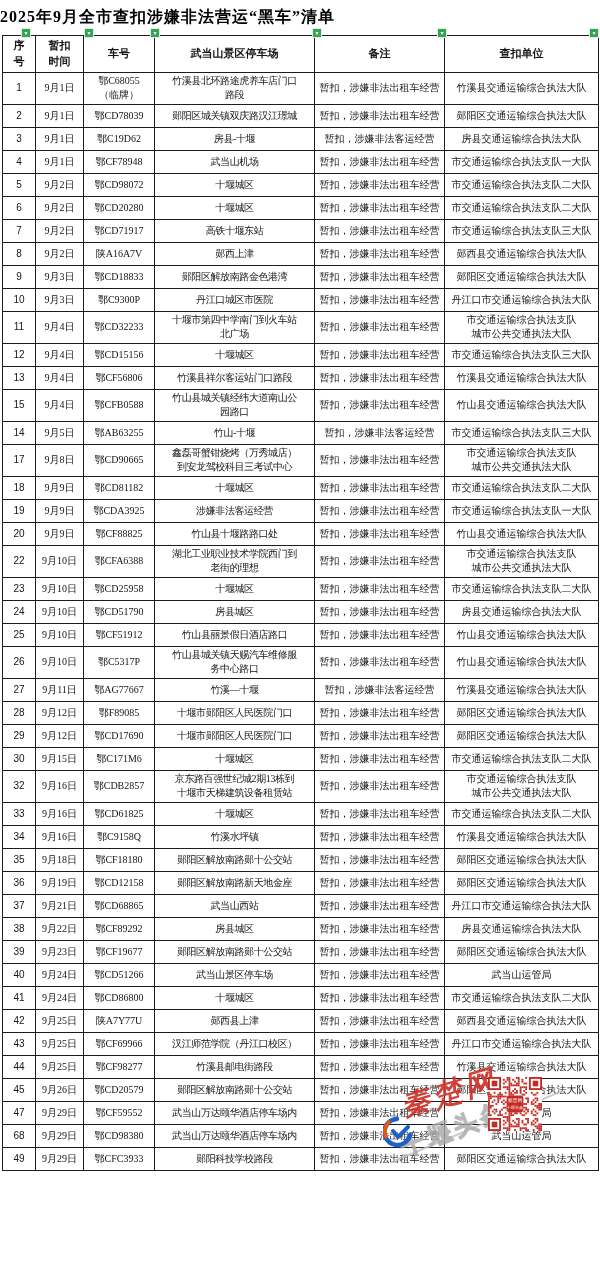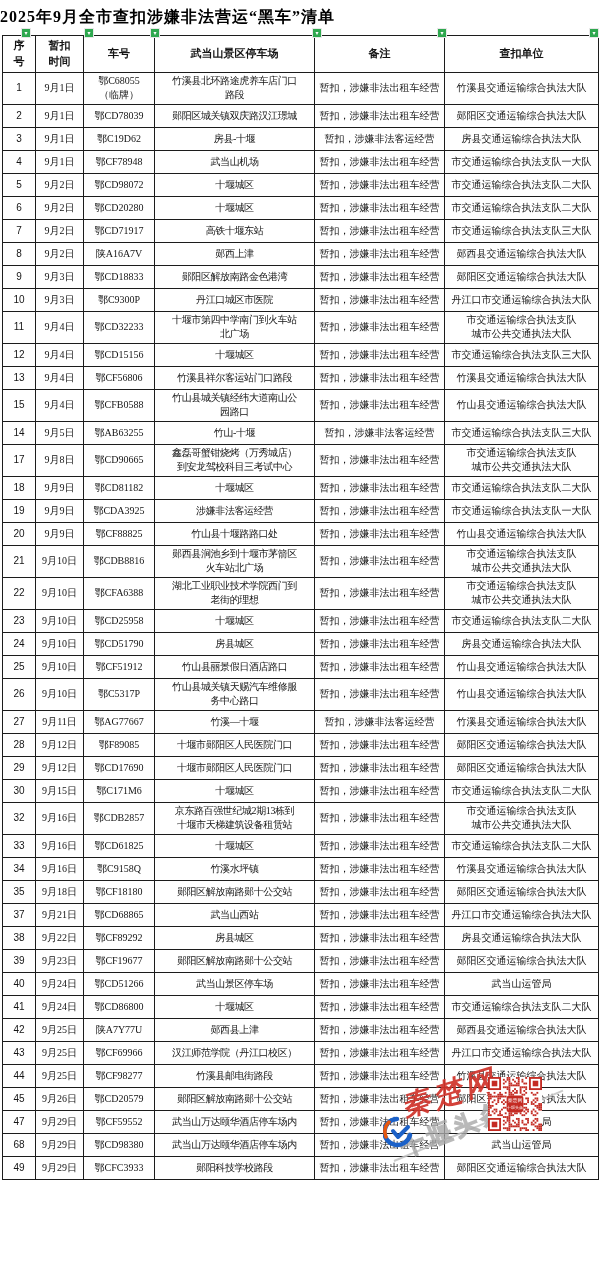--- a/index.html
+++ b/index.html
@@ -229,29 +229,20 @@
         </tr>
         <tr>
           <td class="col0">20</td>
           <td class="col1">9月9日</td>
           <td class="col2">鄂CF88825</td>
           <td class="col3">竹山县十堰路路口处</td>
           <td class="col4">暂扣，涉嫌非法出租车经营</td>
           <td class="col5">竹山县交通运输综合执法大队</td>
         </tr>
         <tr>
-          <td class="col0">21</td>
-          <td class="col1">9月10日</td>
-          <td class="col2">鄂CDB8816</td>
-          <td class="col3">郧西县涧池乡到十堰市茅箭区火车站北广场</td>
-          <td class="col4">暂扣，涉嫌非法出租车经营</td>
-          <td class="col5">市交通运输综合执法支队
-城市公共交通执法大队</td>
-        </tr>
-        <tr>
           <td class="col0">22</td>
           <td class="col1">9月10日</td>
           <td class="col2">鄂CFA6388</td>
           <td class="col3">湖北工业职业技术学院西门到老街的理想</td>
           <td class="col4">暂扣，涉嫌非法出租车经营</td>
           <td class="col5">市交通运输综合执法支队
 城市公共交通执法大队</td>
         </tr>
         <tr>
           <td class="col0">23</td>
@@ -340,20 +331,28 @@
           <td class="col2">鄂C9158Q</td>
           <td class="col3">竹溪水坪镇</td>
           <td class="col4">暂扣，涉嫌非法出租车经营</td>
           <td class="col5">竹溪县交通运输综合执法大队</td>
         </tr>
         <tr>
           <td class="col0">35</td>
           <td class="col1">9月18日</td>
           <td class="col2">鄂CF18180</td>
           <td class="col3">郧阳区解放南路郧十公交站</td>
+          <td class="col4">暂扣，涉嫌非法出租车经营</td>
+          <td class="col5">郧阳区交通运输综合执法大队</td>
+        </tr>
+        <tr>
+          <td class="col0">36</td>
+          <td class="col1">9月19日</td>
+          <td class="col2">鄂CD12158</td>
+          <td class="col3">郧阳区解放南路新天地金座</td>
           <td class="col4">暂扣，涉嫌非法出租车经营</td>
           <td class="col5">郧阳区交通运输综合执法大队</td>
         </tr>
         <tr>
           <td class="col0">37</td>
           <td class="col1">9月21日</td>
           <td class="col2">鄂CD68865</td>
           <td class="col3">武当山西站</td>
           <td class="col4">暂扣，涉嫌非法出租车经营</td>
           <td class="col5">丹江口市交通运输综合执法大队</td>

